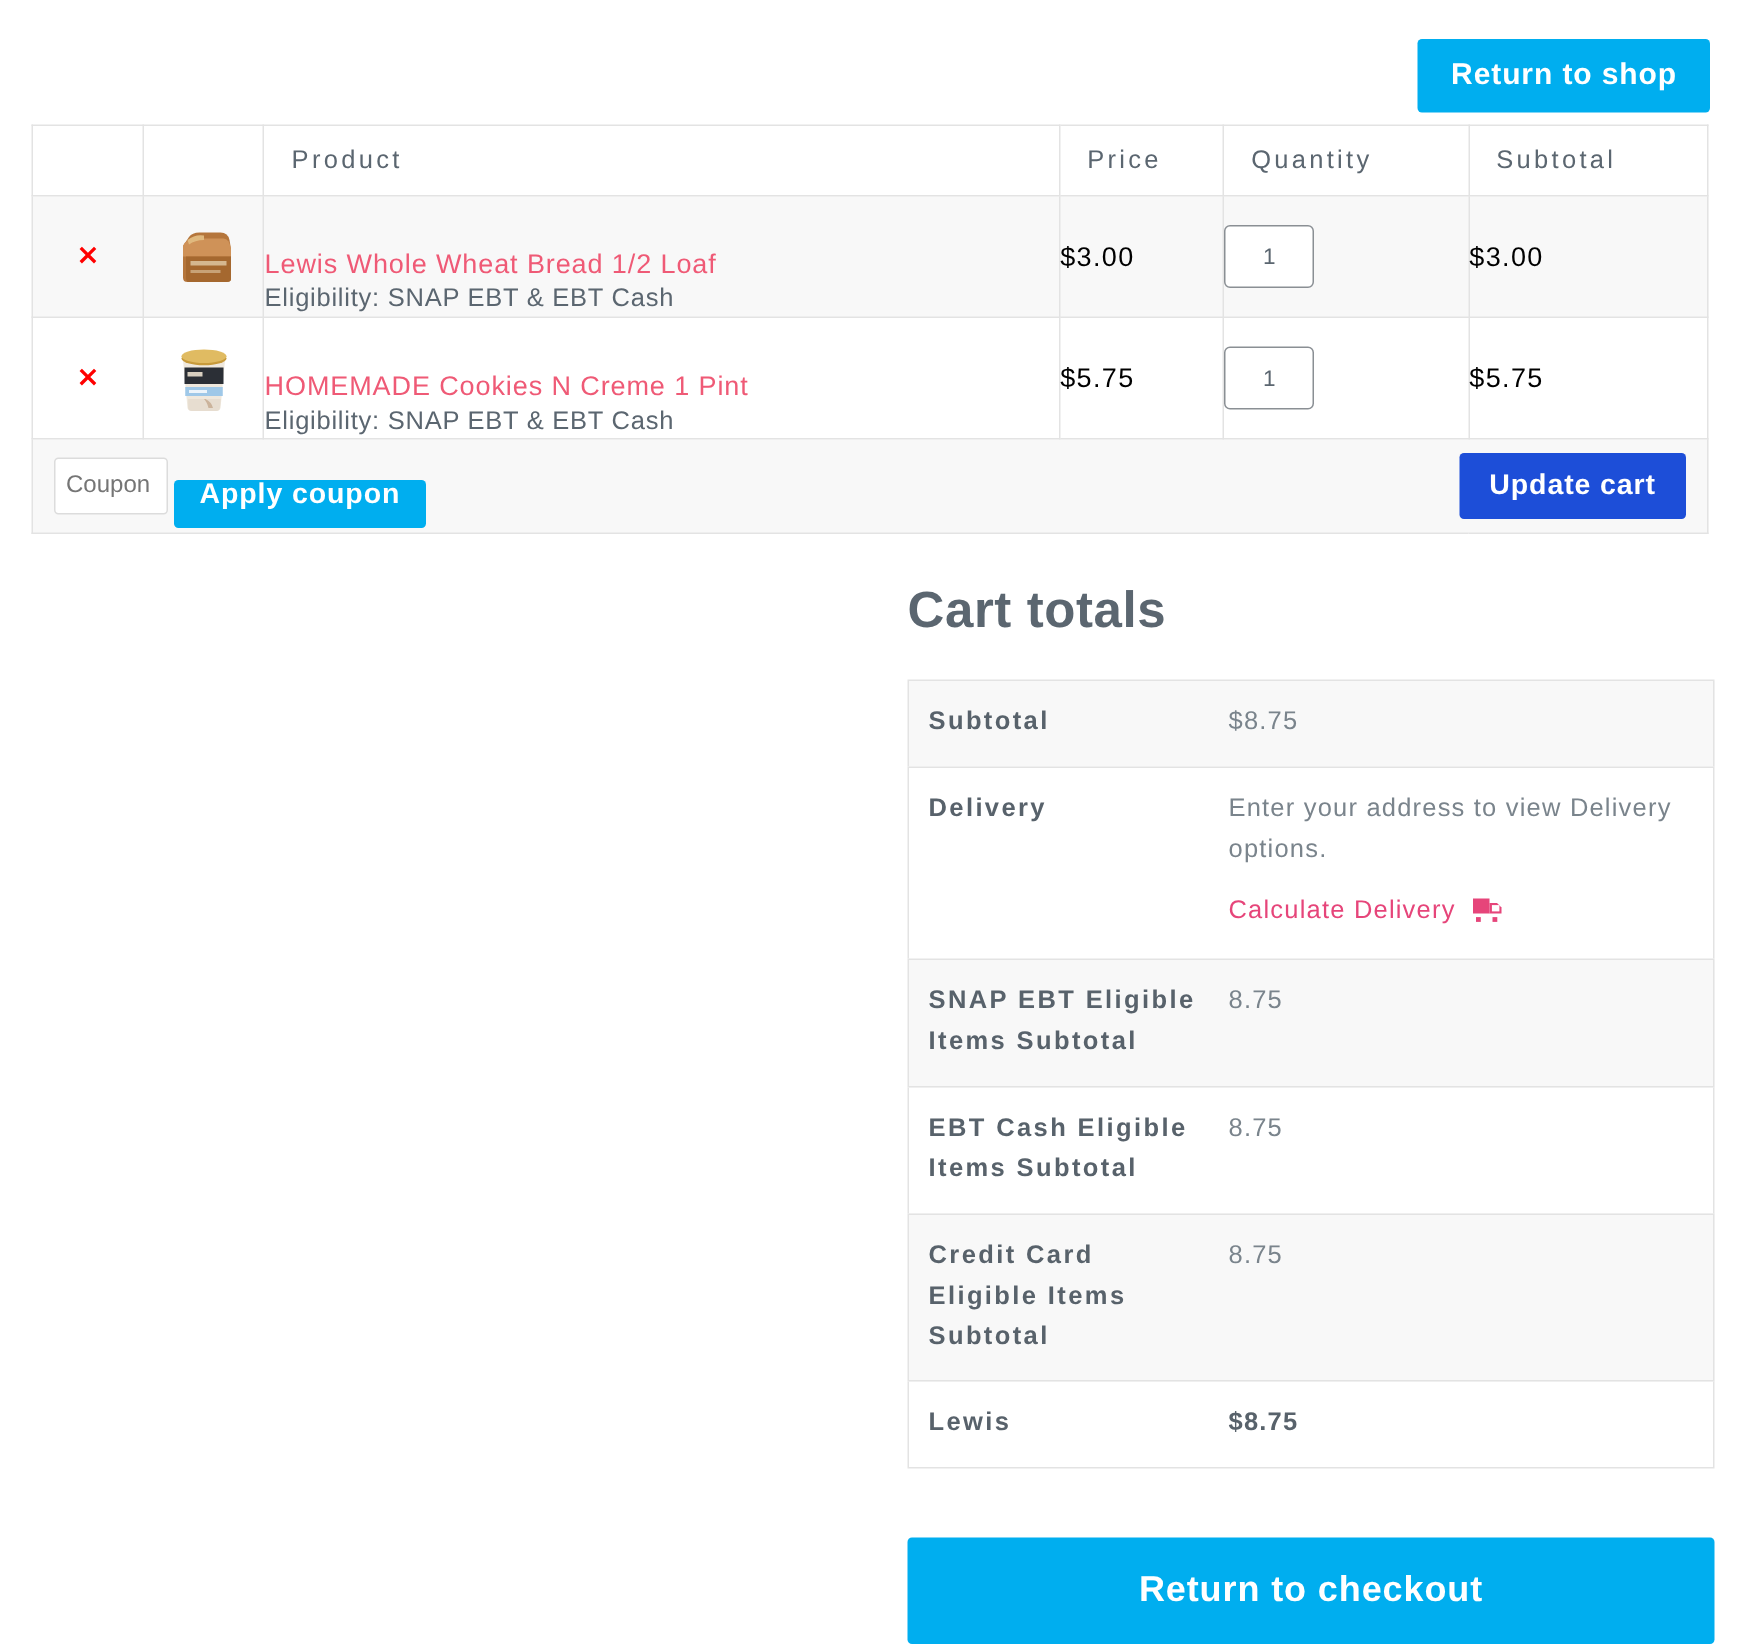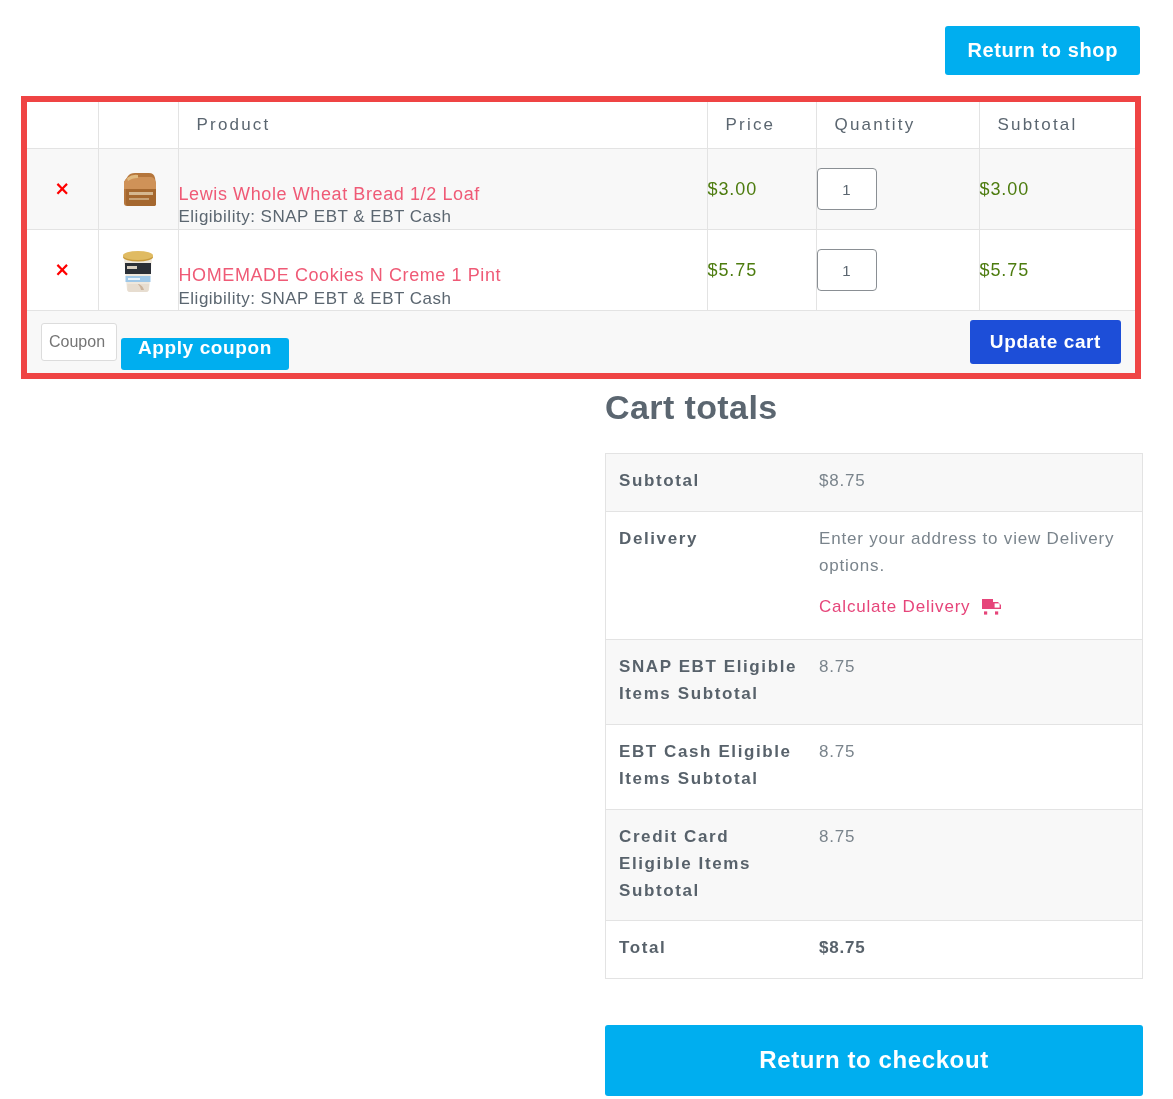--- a/index.html
+++ b/index.html
@@ -42,25 +42,25 @@
   }
   .return-btn {
     font-size: 20px;
     padding: 14px 22px 15px 22px;
     line-height: 1;
   }
 
   
   .cart-table {
     position: absolute;
-    top: 96px;
+    top: 83px;
     left: 21px;
     width: 1118px;
     border-collapse: collapse;
-    border: 6px solid #ef4444;
+    border: 1px solid #ef4444;
     table-layout: fixed;
   }
   .cart-table td, .cart-table th {
     border: 1px solid #e3e3e3;
     padding: 0;
     vertical-align: middle;
   }
   .col-remove  { width: 74px; }
   .col-thumb   { width: 80px; }
   .col-product { width: 529px; }
@@ -121,21 +121,21 @@
     font-size: 17px;
     letter-spacing: 0.5px;
     color: #5b6670;
     line-height: 1.35;
   }
 
   .price-cell, .sub-cell {
     padding-left: 18px;
     font-size: 18px;
     letter-spacing: 0.9px;
-    color: #4d7c0f;
+    color: #000000;
   }
   .qty-cell { padding-left: 18px; }
   .qty-input {
     width: 60px;
     height: 42px;
     border: 1px solid #8a8f94;
     border-radius: 4px;
     background: #ffffff;
     font-family: "Liberation Sans", sans-serif;
     font-size: 15px;
@@ -409,21 +409,21 @@
           <td class="tot-label">EBT Cash Eligible Items Subtotal</td>
           <td class="tot-value">8.75</td>
         </tr>
 
         <tr class="striped">
           <td class="tot-label">Credit Card Eligible Items Subtotal</td>
           <td class="tot-value">8.75</td>
         </tr>
 
         <tr>
-          <td class="tot-label">Total</td>
+          <td class="tot-label">Lewis</td>
           <td class="tot-value strong">$8.75</td>
         </tr>
 
       </tbody>
     </table>
 
     <button class="btn-primary checkout-btn">Return to checkout</button>
   </div>
 
 </div>

